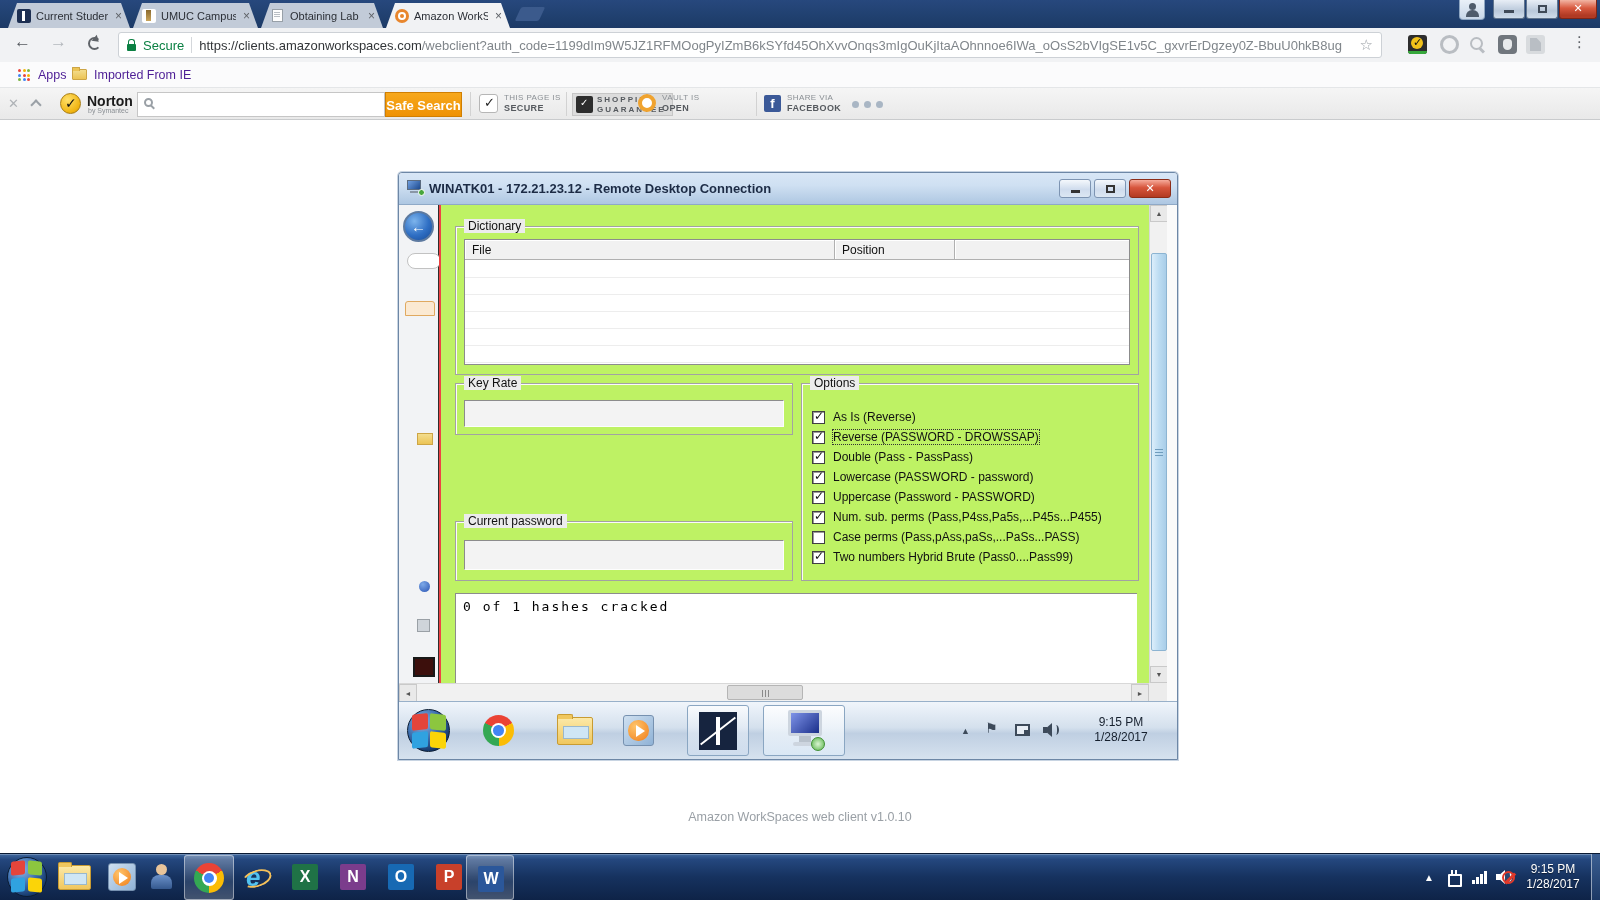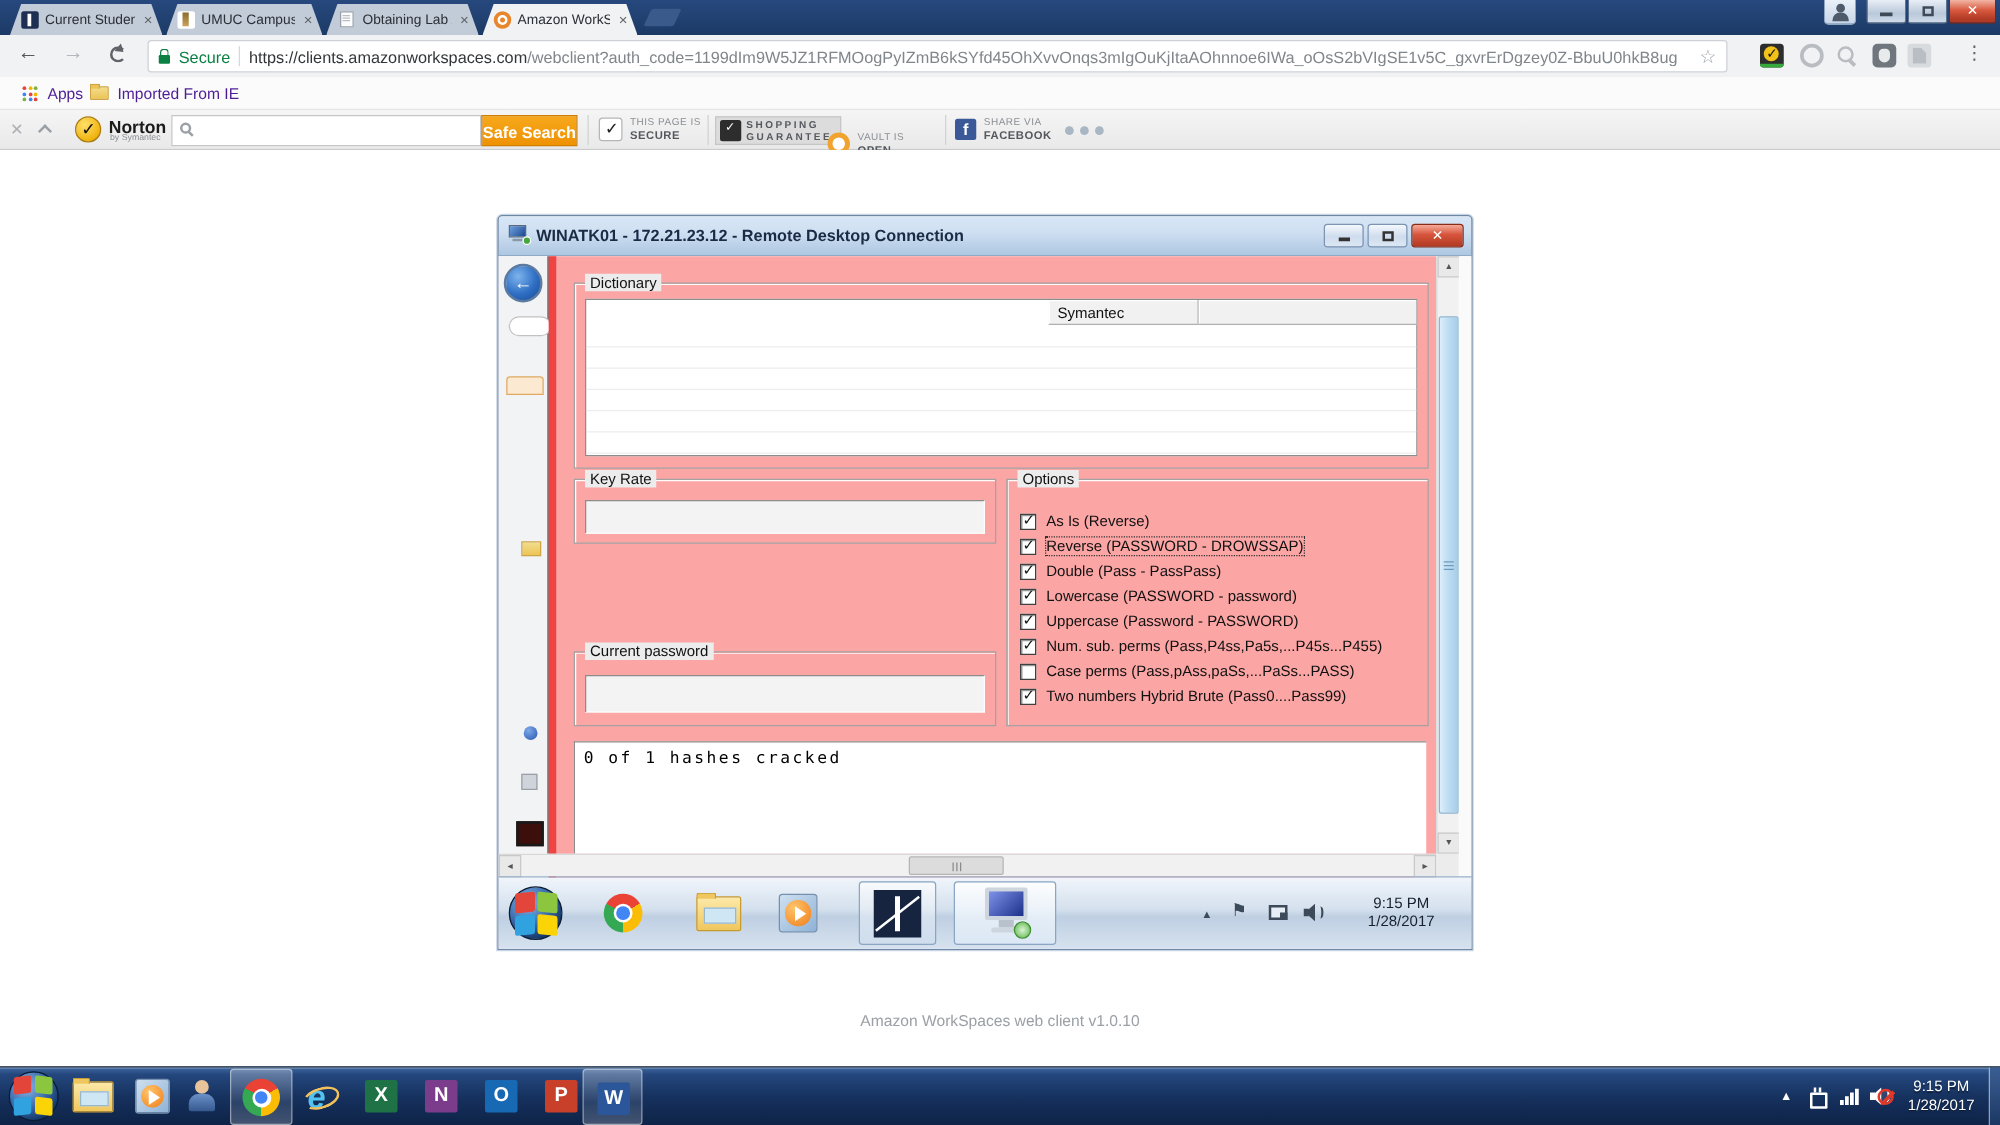--- a/index.html
+++ b/index.html
@@ -143,22 +143,22 @@
     background:radial-gradient(circle at 35% 30%,#7db4ec,#2f6fc4 55%,#174a96); border:2px solid #5d7aa0; color:#fff;
     font-size:15px; font-weight:bold; text-align:center; line-height:28px; }
   .strip-oval { position:absolute; left:8px; top:48px; width:34px; height:16px; background:#fff; border:1px solid #c2c2c2; border-radius:8px; }
   .strip-tab { position:absolute; left:6px; top:96px; width:30px; height:15px; background:#fbe9d2; border:1px solid #e0a960; border-radius:3px 3px 0 0; }
   .strip-folder { position:absolute; left:18px; top:228px; width:16px; height:12px; background:linear-gradient(#f3dd8e,#ecc455); border:1px solid #cda545; }
   .strip-dot { position:absolute; left:20px; top:376px; width:11px; height:11px; border-radius:50%; background:radial-gradient(circle at 35% 30%,#7da9e8,#2b55b4); }
   .strip-mini { position:absolute; left:18px; top:414px; width:13px; height:13px; background:#cfd4da; border:1px solid #9aa0a6; }
   .strip-dark { position:absolute; left:14px; top:452px; width:22px; height:20px; background:#3c0f0c; border:2px solid #181818; }
 
   
-  .dlg { position:absolute; left:40px; top:0; width:710px; height:538px; background:#fca5a5;
-    border-left:6px solid #ef4444; font-size:12px; color:#111; }
+  .dlg { position:absolute; left:40px; top:0; width:710px; height:538px; background:#bef264;
+    border-left:2px solid #ef4444; font-size:12px; color:#111; }
   .gb { position:absolute; border:1px solid #a2a2a2; box-shadow:inset 1px 1px 0 #fbfbfb; }
   .gb-legend { position:absolute; left:8px; top:-8px; background:#ececec; padding:0 4px; font-size:12px; color:#111; }
   .sunken { background:#f3f3f3; border-top:1.5px solid #8c8c8c; border-left:1.5px solid #8c8c8c;
     border-bottom:1.5px solid #fdfdfd; border-right:1.5px solid #fdfdfd; }
   .dtable { position:absolute; left:8px; top:12px; width:666px; height:126px; background:#fff;
     border:1px solid #8c8c8c; }
   .dth { position:absolute; top:0; height:20px; background:#f1f1f1; border-right:1px solid #b0b0b0; border-bottom:1px solid #b0b0b0;
     box-shadow:inset 1px 1px 0 #fff; line-height:20px; padding-left:7px; font-size:12px; }
   .trow { position:absolute; left:0; width:100%; height:17px; border-bottom:1px solid #ededed; }
   .field { position:absolute; left:8px; height:26px; }
@@ -342,21 +342,21 @@
   <span class="nb-sep" style="left:470px;"></span>
   <div class="nb-status" style="left:479px;">
     <span class="nb-checkic"></span>
     <span class="nb-2line"><span>THIS PAGE IS</span><b>SECURE</b></span>
   </div>
   <span class="nb-sep" style="left:566px;"></span>
   <div class="nb-status nb-shop" style="left:572px;">
     <span class="nb-shopic"></span>
     <span class="nb-shoptxt"><span>SHOPPING</span><br><span>GUARANTEE</span></span>
   </div>
-  <div class="nb-status" style="left:662px;margin-top:12px;">
+  <div class="nb-status" style="left:638px;">
     <span class="nb-vaultic"></span>
     <span class="nb-2line"><span>VAULT IS</span><b>OPEN</b></span>
   </div>
   <span class="nb-sep" style="left:756px;"></span>
   <div class="nb-status" style="left:764px;">
     <span class="nb-fbic">f</span>
     <span class="nb-2line"><span>SHARE VIA</span><b>FACEBOOK</b></span>
   </div>
   <span class="nb-dots">
       <span></span>
@@ -396,21 +396,22 @@
         <div class="strip-dot"></div>
         <div class="strip-mini"></div>
         <div class="strip-dark"></div>
       </div>
 
       <div class="dlg">
 
         <div class="gb" style="left:14px; top:21px; width:684px; height:149px;">
           <span class="gb-legend">Dictionary</span>
           <div class="dtable">
-            <div class="dth" style="left:370px; width:120px;">Symantec</div>
+            <div class="dth" style="left:0; width:370px;">File</div>
+            <div class="dth" style="left:370px; width:120px;">Position</div>
             <div class="dth" style="left:490px; width:174px; border-right:none;"></div>
             <div class="trow" style="top:21px;"></div>
             <div class="trow" style="top:38px;"></div>
             <div class="trow" style="top:55px;"></div>
             <div class="trow" style="top:72px;"></div>
             <div class="trow" style="top:89px;"></div>
             <div class="trow" style="top:106px;"></div>
           </div>
         </div>
 

